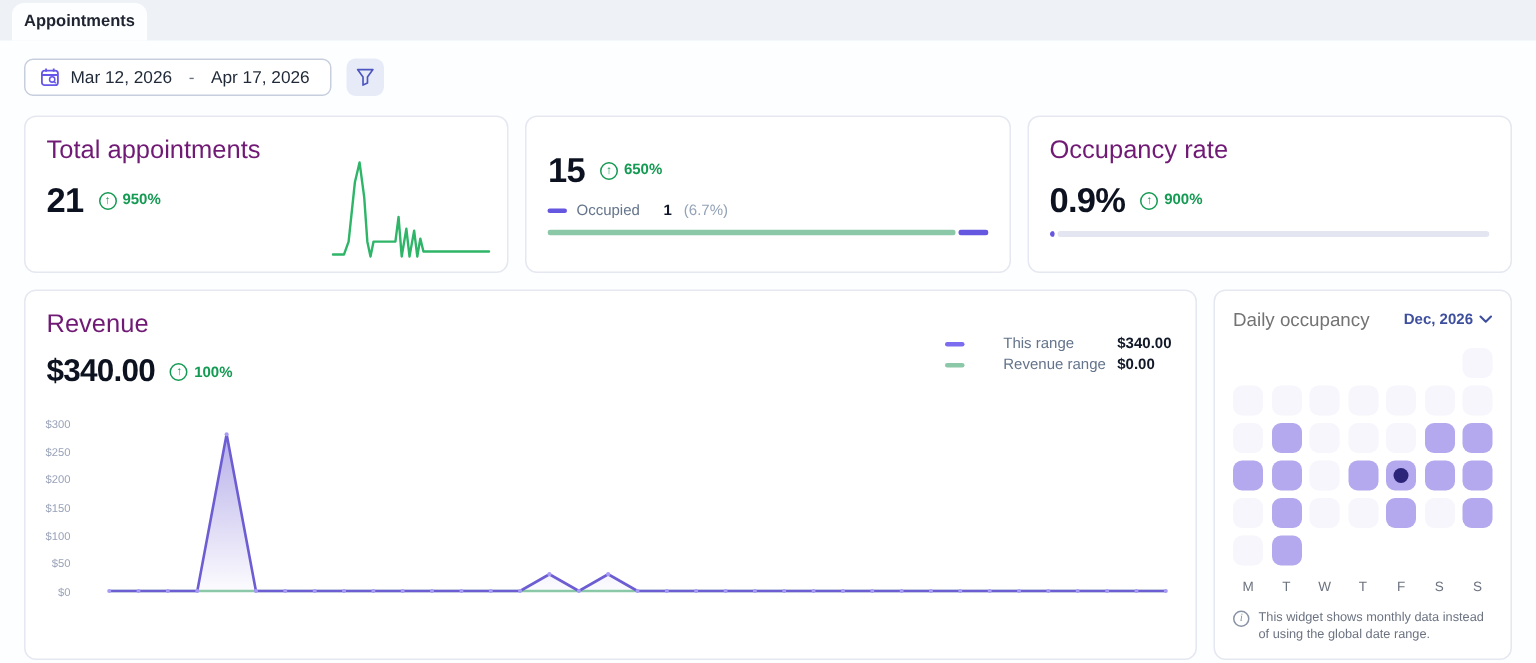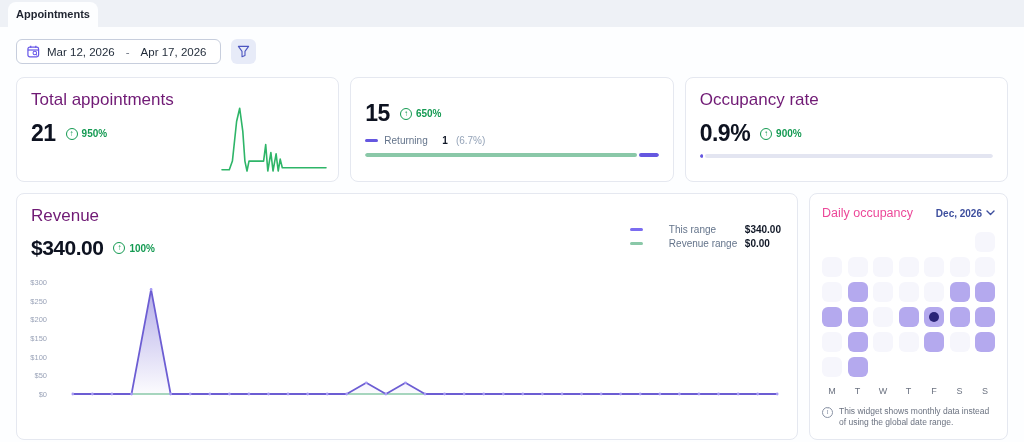--- a/index.html
+++ b/index.html
@@ -47,21 +47,21 @@
   .rev-legend .legend-val { margin-right:0; }
   .chart-wrap { display:flex; margin-top:14px; }
   .ylabels { width:36px; position:relative; height:128px; flex:none; }
   .ylabels span { position:absolute; right:20px; font-size:7.5px; color:#9aa3b8; }
   .plot { flex:1; position:relative; }
   .plot svg { display:block; width:100%; height:128px; }
 
   
   .daily-card { width:199px; height:247px; padding:12px; flex:none; }
   .daily-head { display:flex; align-items:center; justify-content:space-between; }
-  .daily-title { font-size:12.5px; color:#ec4899; }
+  .daily-title { font-size:12.5px; color:#737373; }
   .month-select { display:flex; align-items:center; gap:4px; font-size:10px; font-weight:bold; color:#3e4f9e; cursor:pointer; background:none; border:none; }
   .cal-grid { display:grid; grid-template-columns:repeat(7,20px); gap:5px; margin-top:12px; justify-content:space-between; }
   .cal-cell { width:20px; height:20px; border-radius:6px; display:flex; align-items:center; justify-content:center; }
   .cal-cell .dot { width:10px; height:10px; border-radius:50%; }
   .weekdays { display:grid; grid-template-columns:repeat(7,20px); justify-content:space-between; margin-top:9px; }
   .weekdays span { font-size:9px; color:#6b7280; text-align:center; }
   .daily-note { display:flex; gap:6px; margin-top:10px; font-size:8.5px; color:#6b7280; line-height:1.35; }
   .info-icon { width:11px; height:11px; border:1px solid #8a93a5; border-radius:50%; color:#8a93a5; font-size:7.5px; display:flex; align-items:center; justify-content:center; flex:none; margin-top:1px; font-family:"Liberation Serif", serif; font-style:italic; }
 </style>
 </head>
@@ -112,21 +112,21 @@
     <div class="value-row">
       <span class="big-value">15</span>
       <span class="badge">
         <span class="circ">↑</span>
         <span>650%</span>
       </span>
     </div>
     <div class="legend-rows">
       <div class="legend-row">
         <span class="dash" style="background: rgb(101, 87, 224);"></span>
-        <span class="legend-label">Returning</span>
+        <span class="legend-label">Occupied</span>
         <span class="legend-val">1</span>
         <span class="legend-pct">(6.7%)</span>
       </div>
     </div>
     <div class="stackbar">
         <div style="flex: 93.3 1 0%; background: rgb(138, 200, 168);"></div>
         <div style="flex: 6.7 1 0%; background: rgb(101, 87, 224);"></div>
       </div>
   </div>
 

